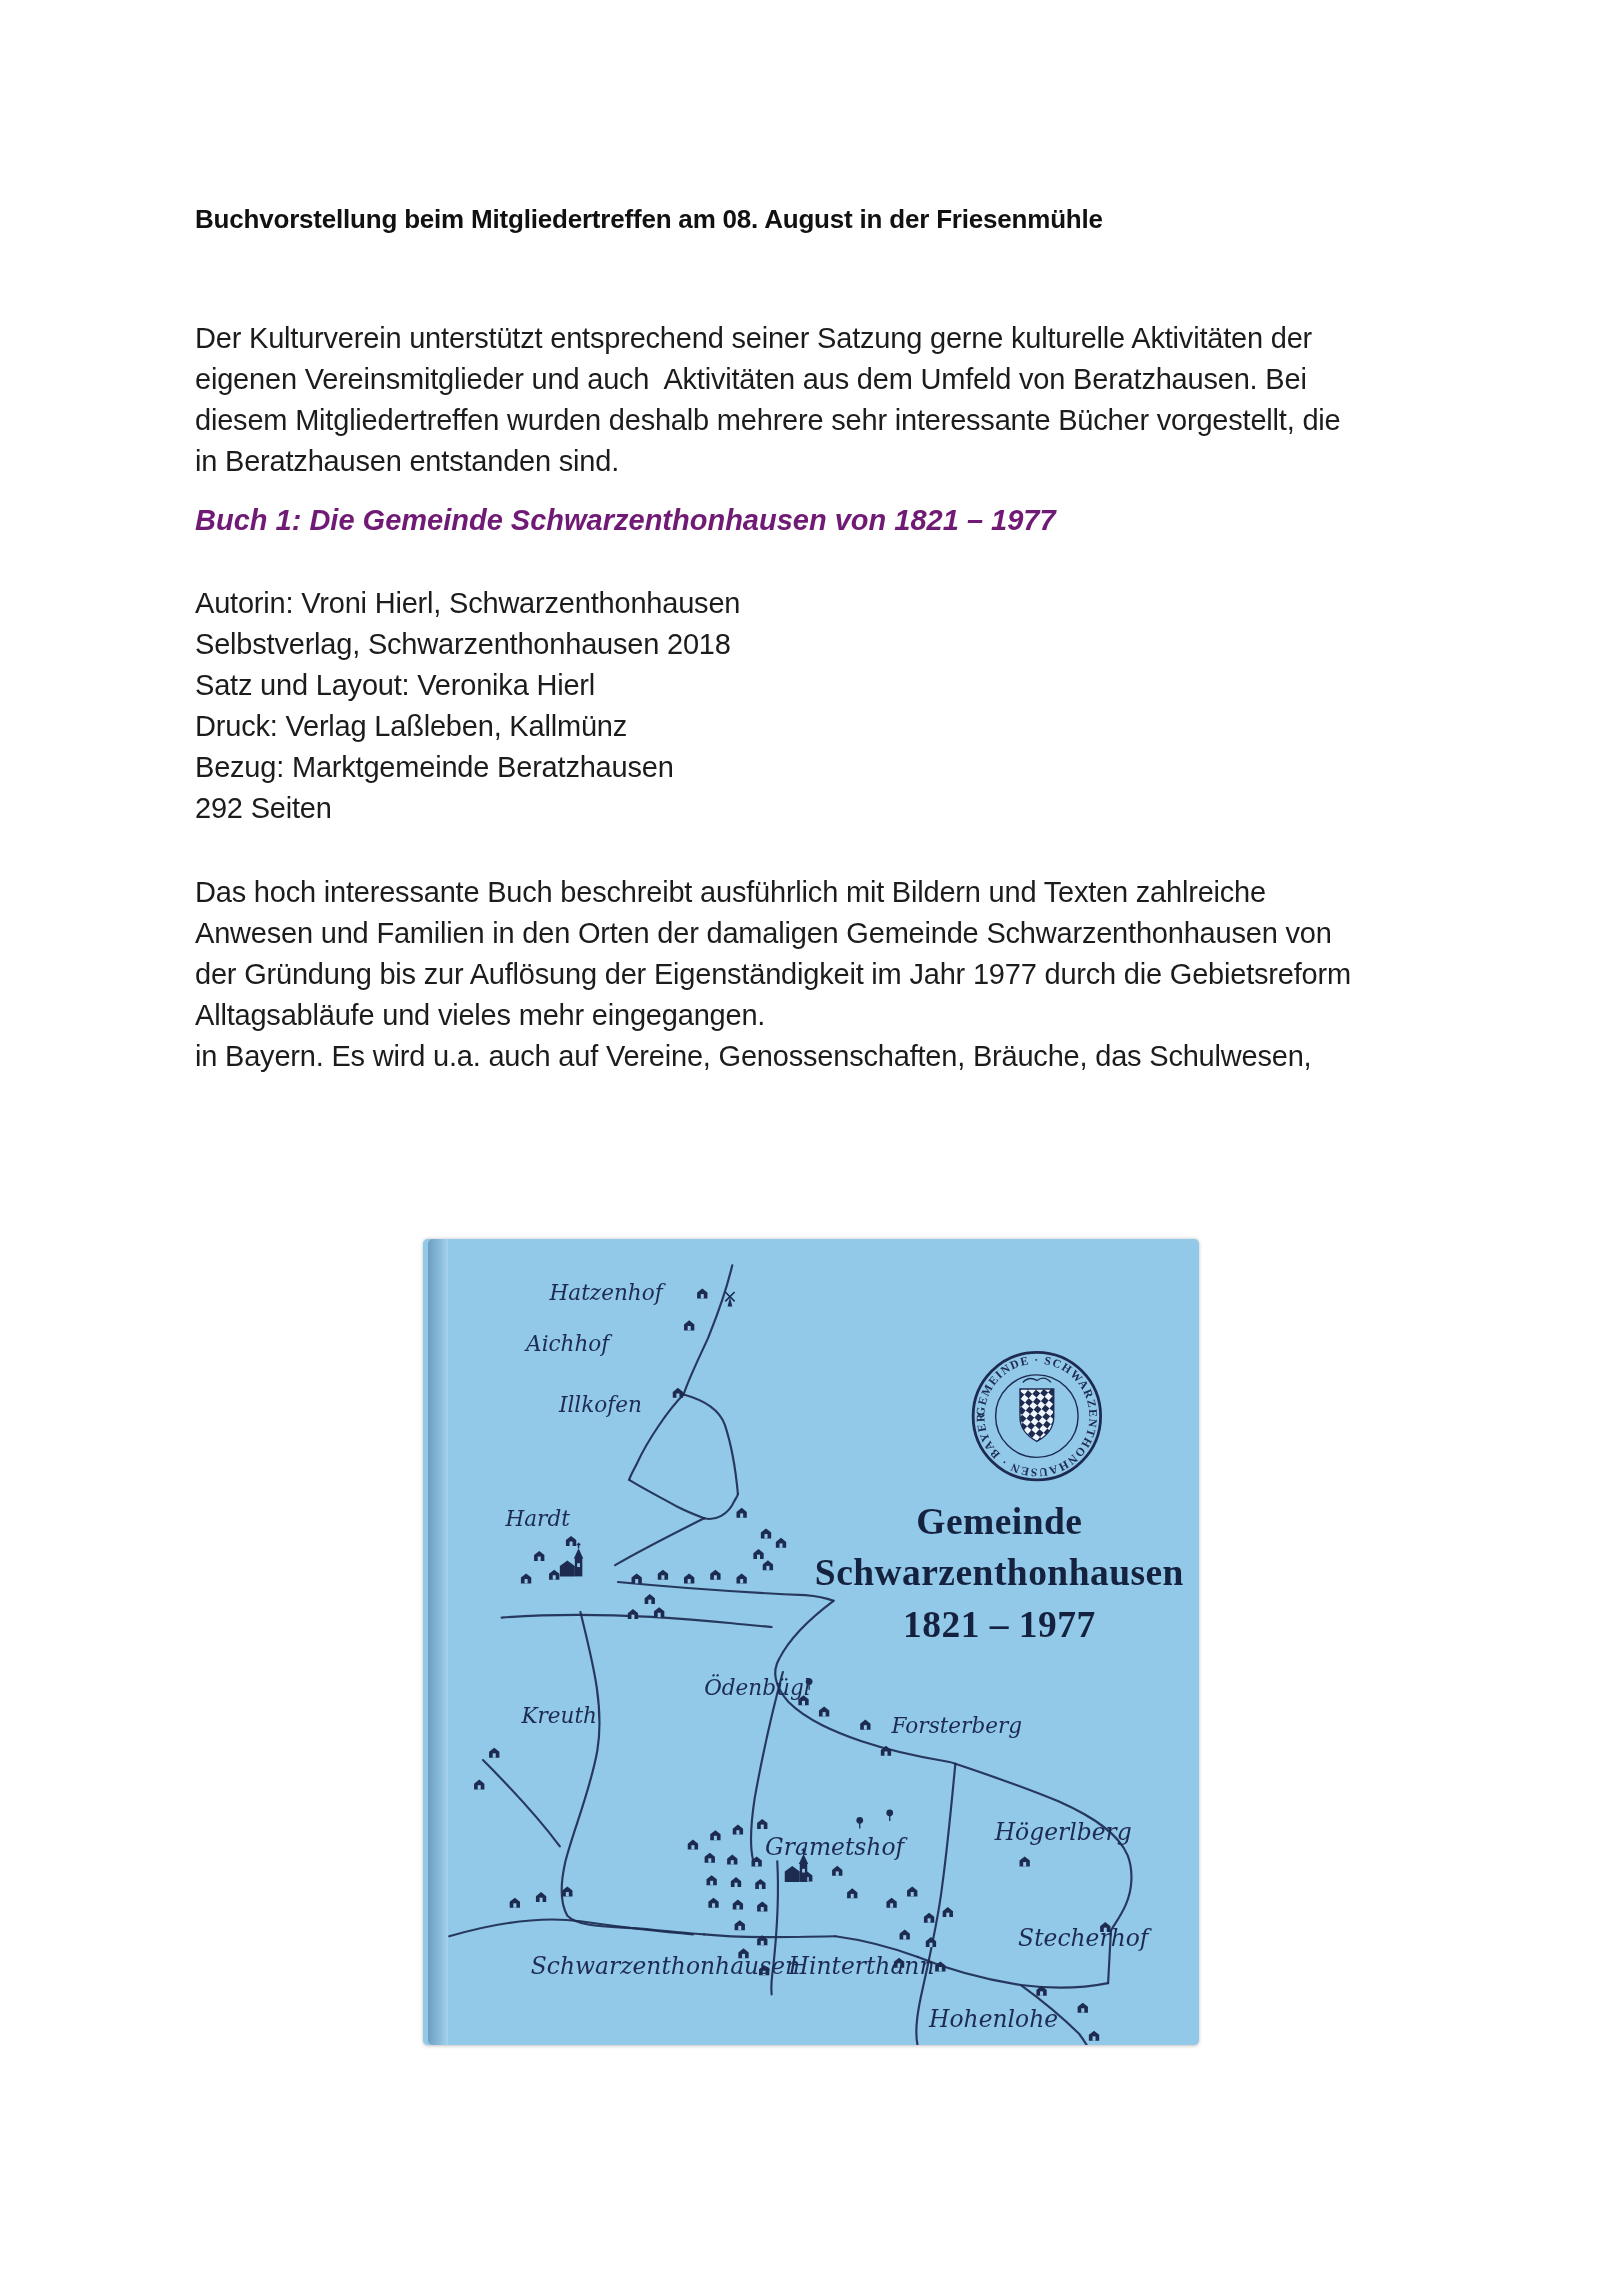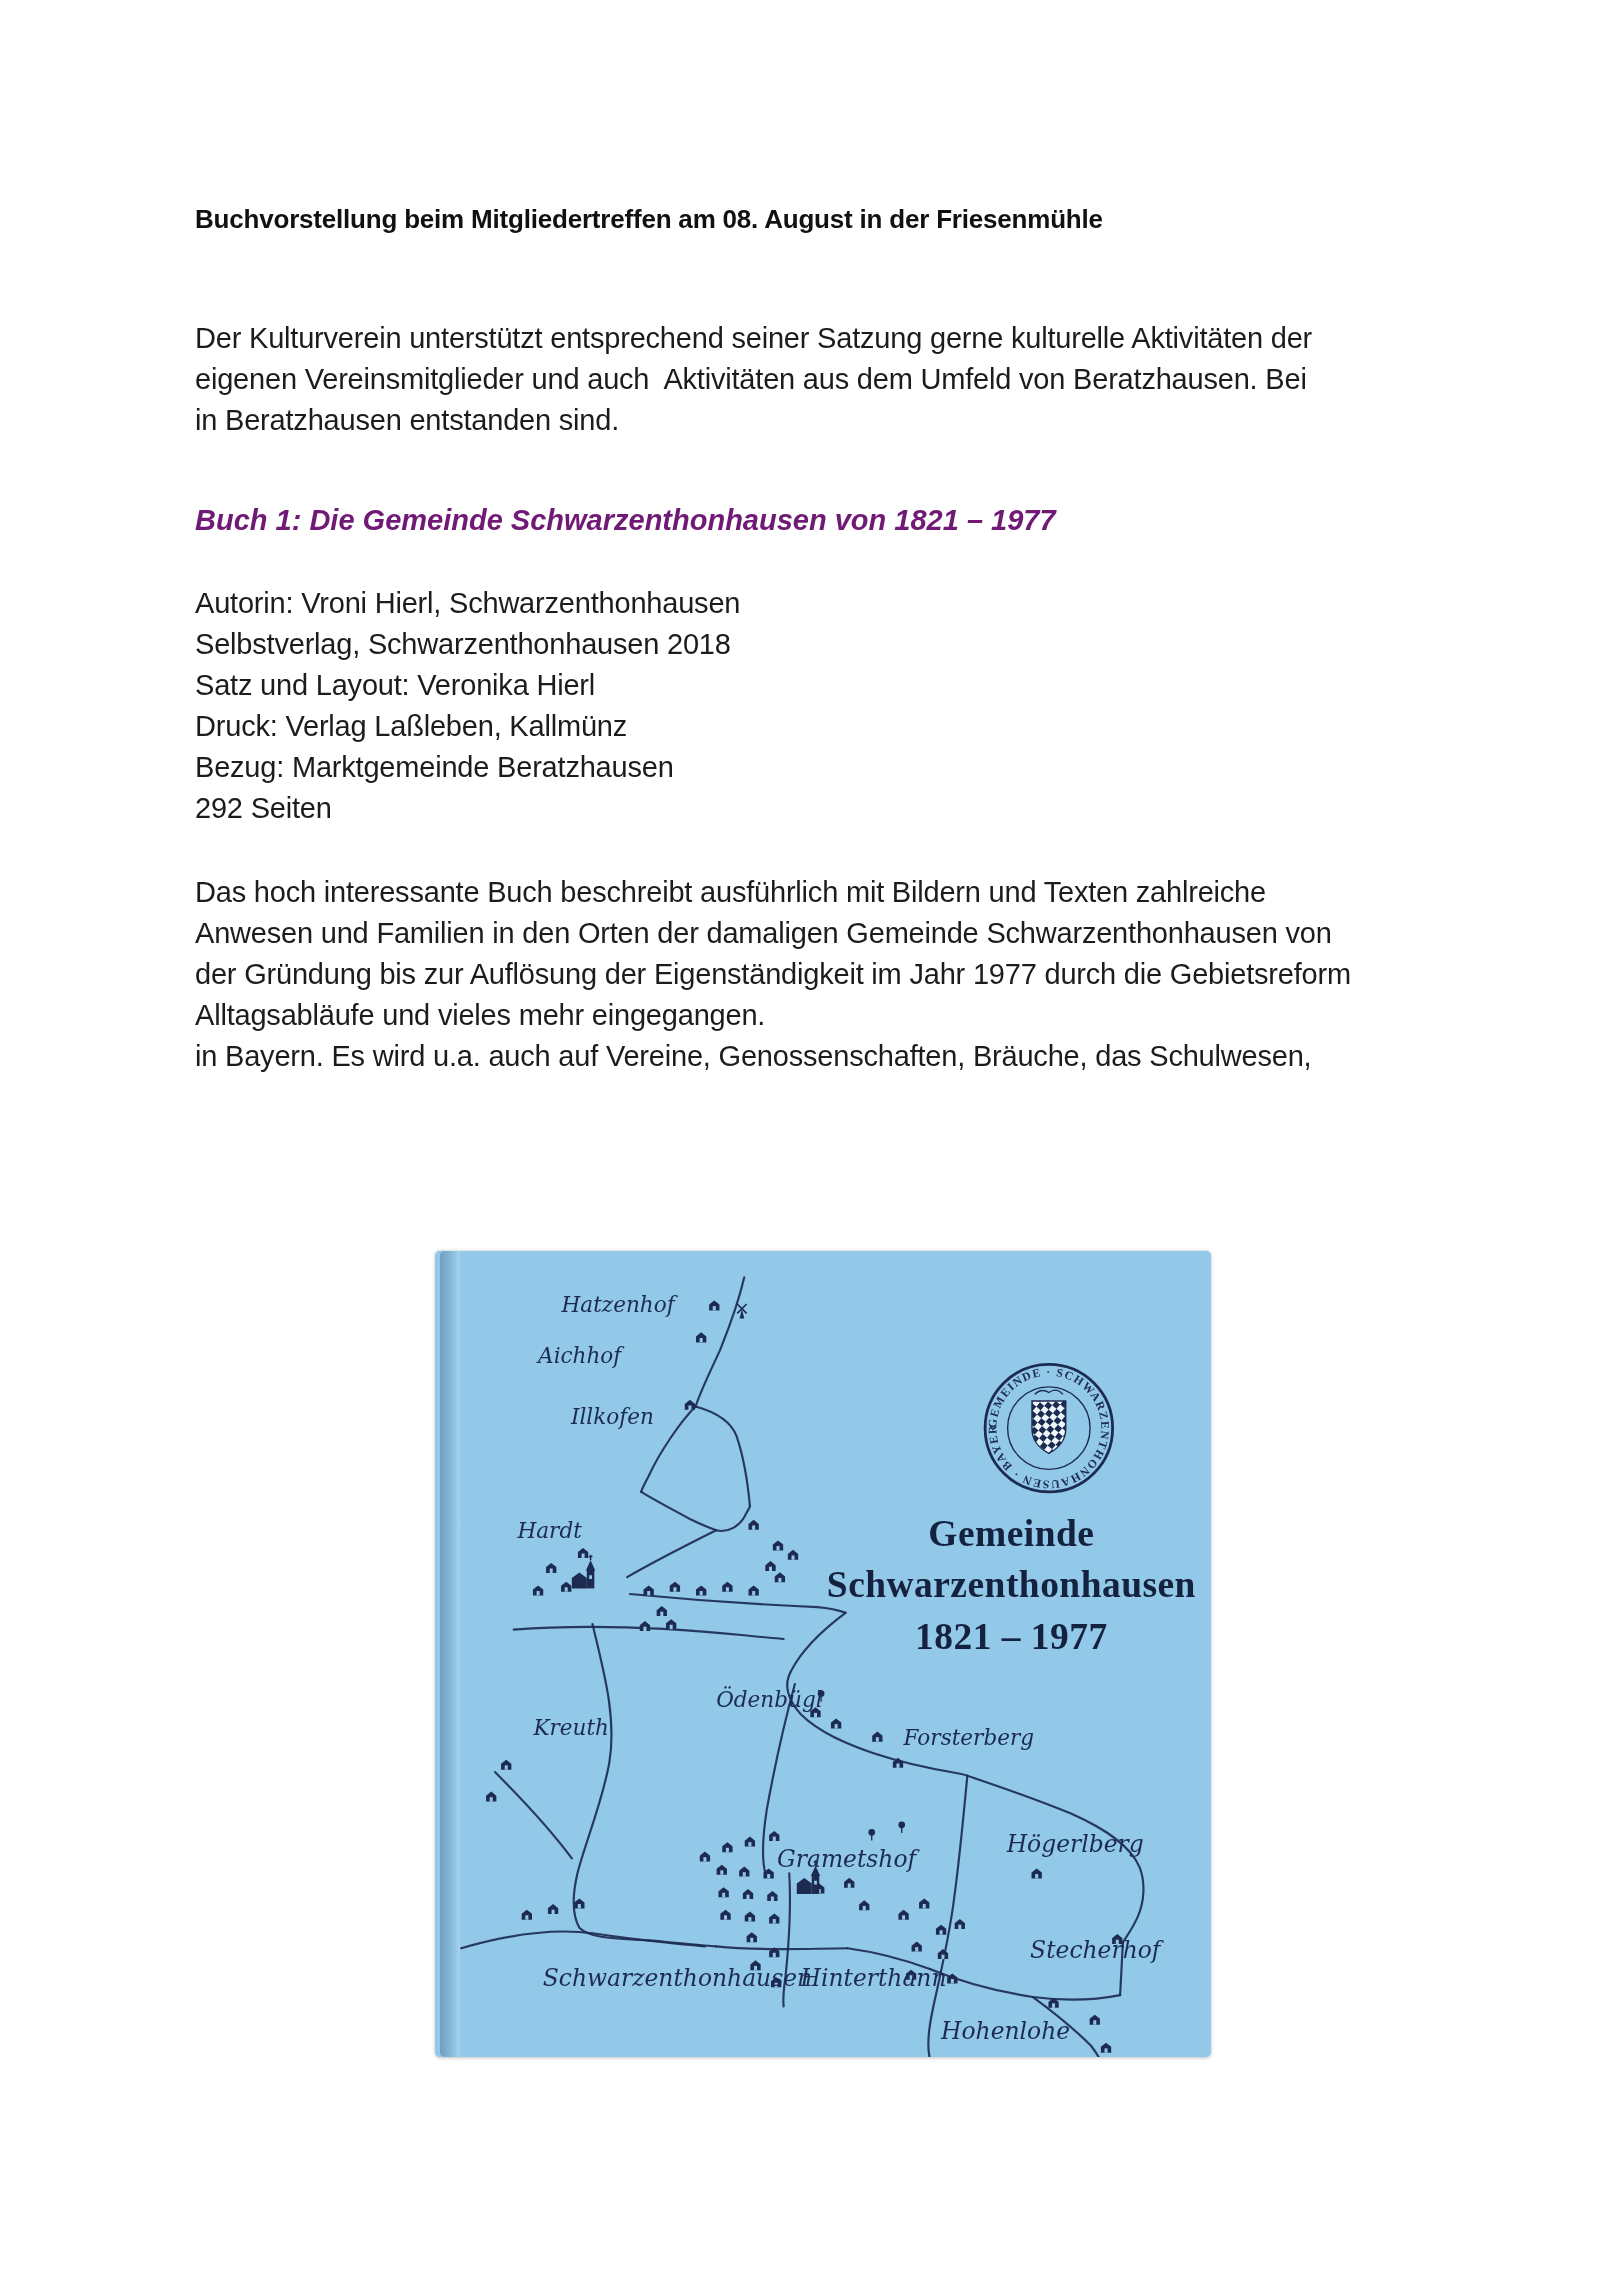--- a/index.html
+++ b/index.html
@@ -33,20 +33,21 @@
 </head>
 <body>
 
 <div class="page">
 
   <h1 class="doc-title">Buchvorstellung beim Mitgliedertreffen am 08. August in der Friesenmühle</h1>
 
   <div class="para intro">
     <div class="line">Der Kulturverein unterstützt entsprechend seiner Satzung gerne kulturelle Aktivitäten der</div>
     <div class="line">eigenen Vereinsmitglieder und auch  Aktivitäten aus dem Umfeld von Beratzhausen. Bei</div>
+    <div class="line">diesem Mitgliedertreffen wurden deshalb mehrere sehr interessante Bücher vorgestellt, die</div>
     <div class="line">in Beratzhausen entstanden sind.</div>
   </div>
 
   <h2 class="book-heading">Buch 1: Die Gemeinde Schwarzenthonhausen von 1821 – 1977</h2>
 
   <div class="para details">
     <div class="line">Autorin: Vroni Hierl, Schwarzenthonhausen</div>
     <div class="line">Selbstverlag, Schwarzenthonhausen 2018</div>
     <div class="line">Satz und Layout: Veronika Hierl</div>
     <div class="line">Druck: Verlag Laßleben, Kallmünz</div>
@@ -55,21 +56,21 @@
   </div>
 
   <div class="para description">
     <div class="line">Das hoch interessante Buch beschreibt ausführlich mit Bildern und Texten zahlreiche</div>
     <div class="line">Anwesen und Familien in den Orten der damaligen Gemeinde Schwarzenthonhausen von</div>
     <div class="line">der Gründung bis zur Auflösung der Eigenständigkeit im Jahr 1977 durch die Gebietsreform</div>
     <div class="line">Alltagsabläufe und vieles mehr eingegangen.</div>
     <div class="line">in Bayern. Es wird u.a. auch auf Vereine, Genossenschaften, Bräuche, das Schulwesen,</div>
   </div>
 
-  <figure class="cover" style="margin:12px;">
+  <figure class="cover" style="margin:0;">
     <svg class="map" width="776" height="806" viewBox="0 0 828 860">
       <defs>
         <g id="h">
           <path d="M0.5,11.5 L0.5,5.2 L6,0.8 L11.5,5.2 L11.5,11.5 Z" fill="#1d2b50"></path>
           <rect x="4.4" y="6.8" width="3.2" height="4.7" fill="#92c8e8"></rect>
         </g>
         <g id="church">
           <path d="M0,26 L0,15 L8,9 L16,15 L16,26 Z" fill="#1d2b50"></path>
           <rect x="16" y="6" width="8" height="20" fill="#1d2b50"></rect>
           <path d="M15,7 L20,-4 L25,7 Z" fill="#1d2b50"></path>

